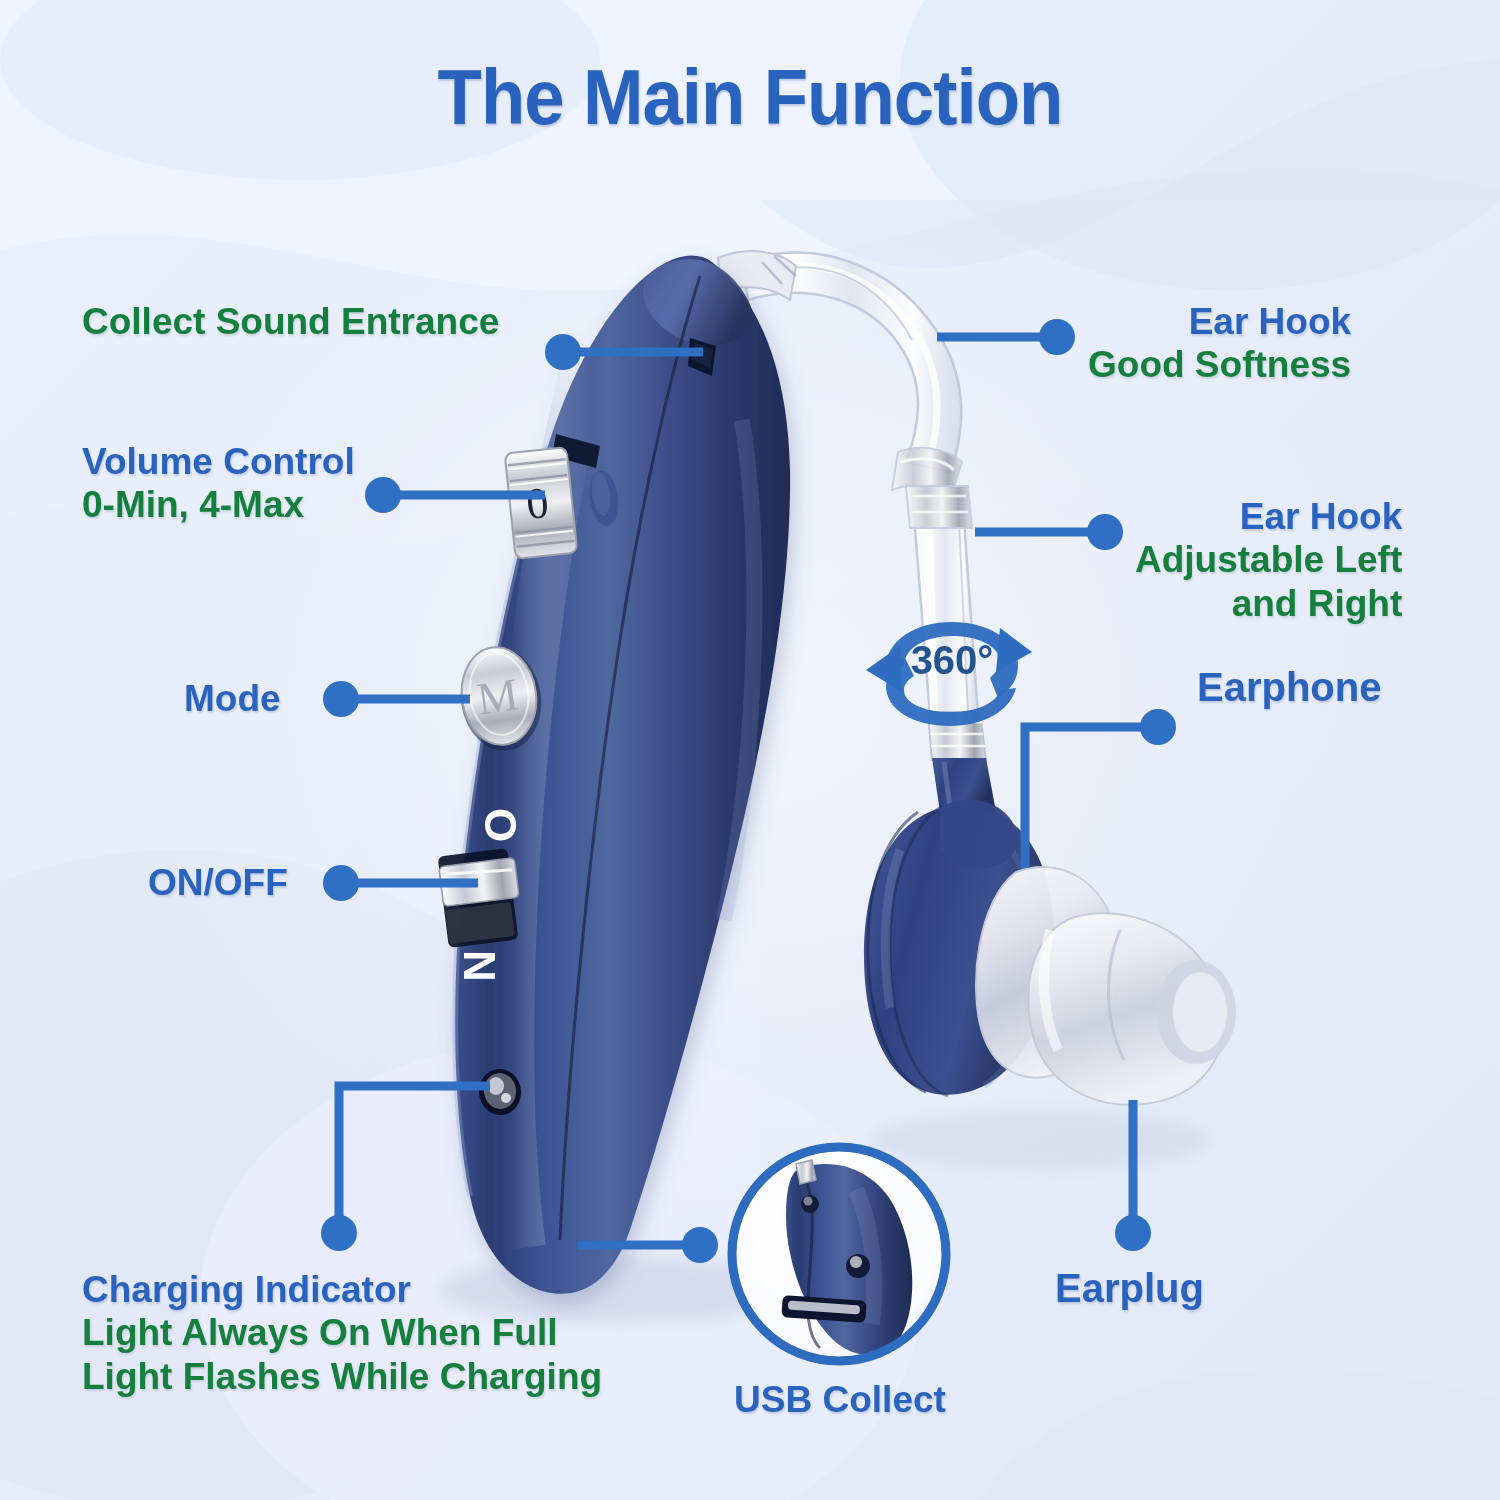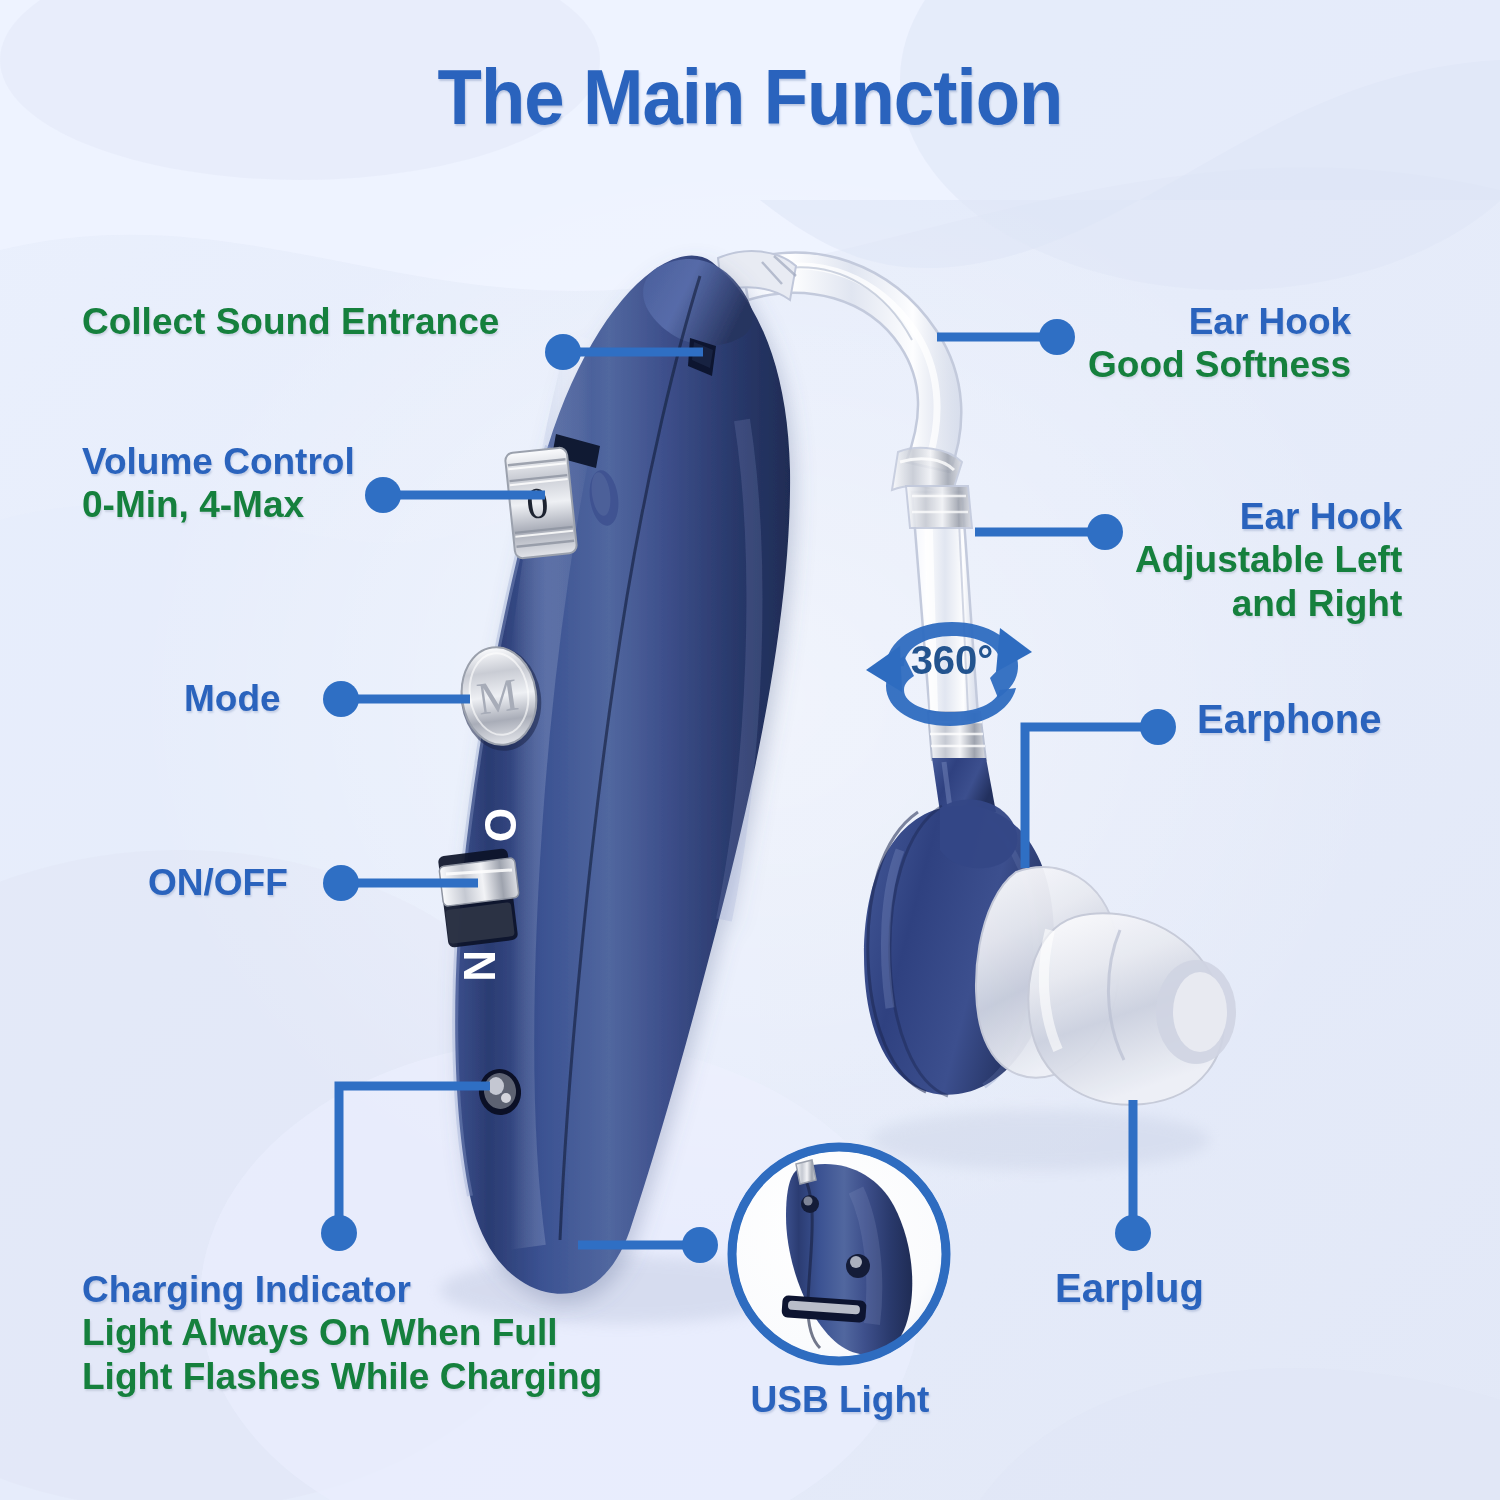--- a/index.html
+++ b/index.html
@@ -341,35 +341,35 @@
     <div class="h">ON/OFF</div>
   </div>
 
   <div class="cal" style="left:82px;top:1268px;">
     <div class="h">Charging Indicator</div>
     <div class="s">Light Always On When Full</div>
     <div class="s">Light Flashes While Charging</div>
   </div>
 
   <div class="cal c" style="left:700px;width:280px;top:1378px;">
-    <div class="h">USB Light</div>
+    <div class="h">USB Collect</div>
   </div>
 
   <div class="cal r" style="left:1088px;top:300px;">
     <div class="h">Ear Hook</div>
     <div class="s">Good Softness</div>
   </div>
 
   <div class="cal r" style="left:1135px;top:495px;">
     <div class="h">Ear Hook</div>
     <div class="s">Adjustable Left</div>
     <div class="s">and Right</div>
   </div>
 
-  <div class="cal r" style="left:1197px;top:696px;">
+  <div class="cal r" style="left:1197px;top:664px;">
     <div class="h big">Earphone</div>
   </div>
 
   <div class="cal r" style="left:1055px;top:1265px;">
     <div class="h big">Earplug</div>
   </div>
 
 </div>
 
 </body></html>

